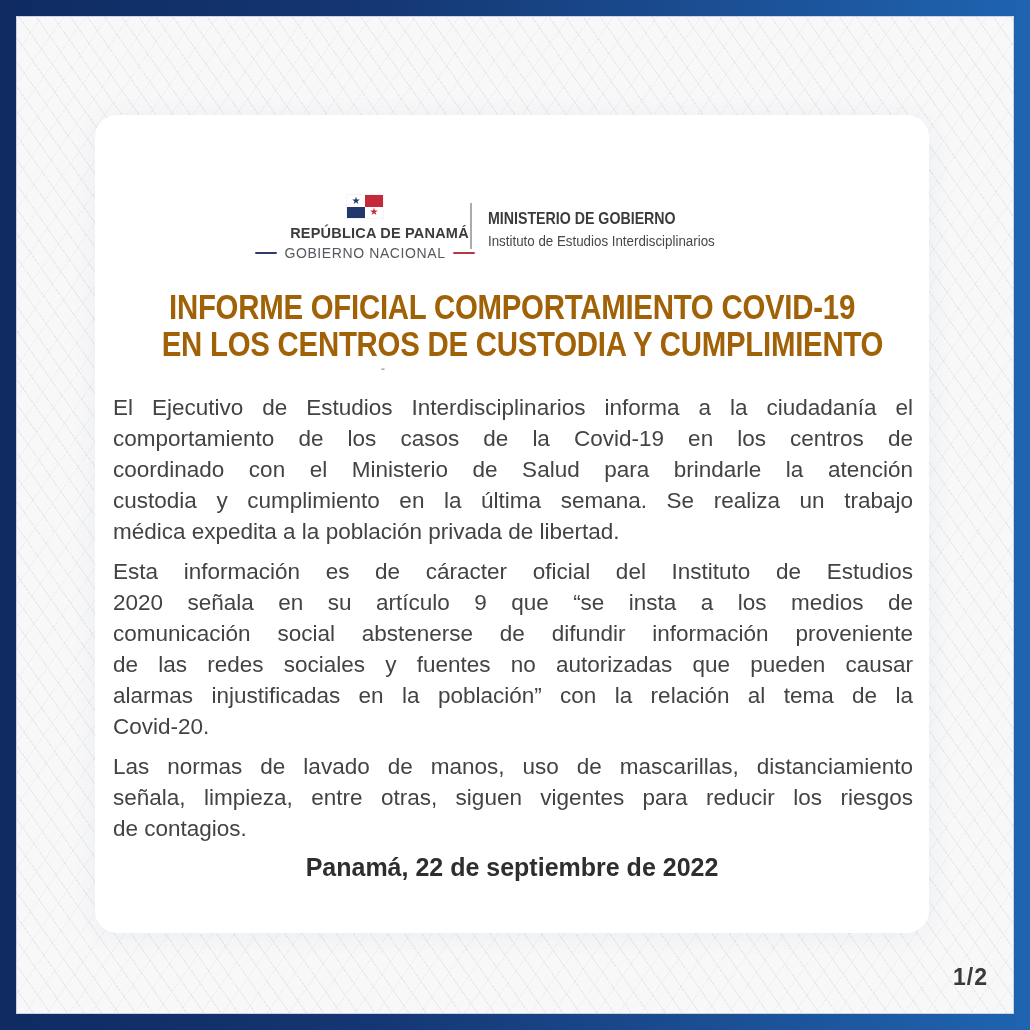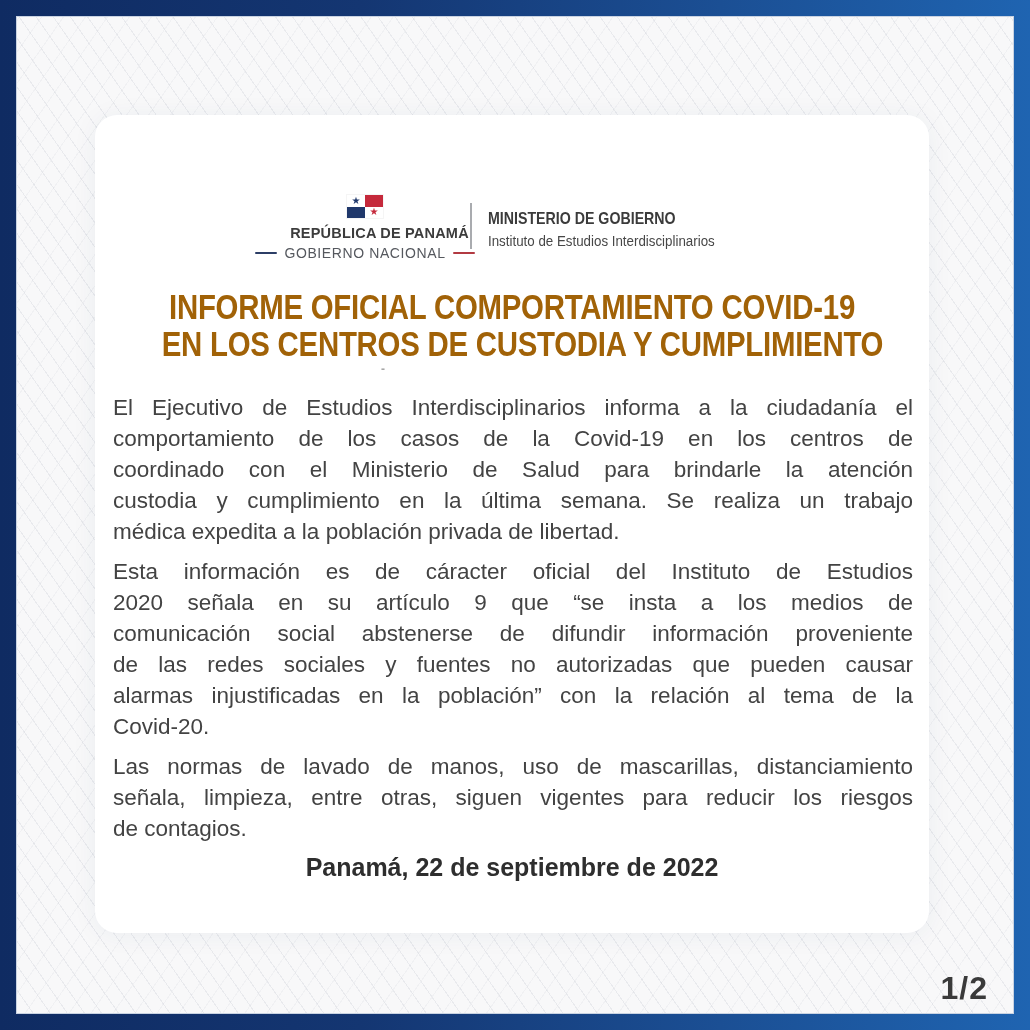--- a/index.html
+++ b/index.html
@@ -69,22 +69,22 @@
   .stray { height:8px; margin:3px 0 0 286px; text-align:left;
            color:#a7a7a7; font-size:12px; line-height:8px; font-weight:bold; }
   
   .bodytext { margin:19px 16px 0 18px; font-size:22.5px; line-height:31px; color:#434343; }
   .par { margin:0 0 9px 0; }
   .par .line { text-align:justify; text-align-last:justify; white-space:normal; }
   .par .line.last { text-align-last:left; }
   .date-line { margin-top:4px; text-align:center; font-weight:bold; font-size:25px; color:#2e2e2e; }
   
   .page-indicator {
-    position:absolute; right:26px; bottom:7px;
-    font-weight:bold; font-size:32px; letter-spacing:1px; color:#3a3a3a;
+    position:absolute; right:26px; bottom:23px;
+    font-weight:bold; font-size:23px; letter-spacing:1px; color:#3a3a3a;
   }
 </style>
 </head>
 <body>
 
 <div class="page">
   <div class="inner">
 
     <div class="card">
 

